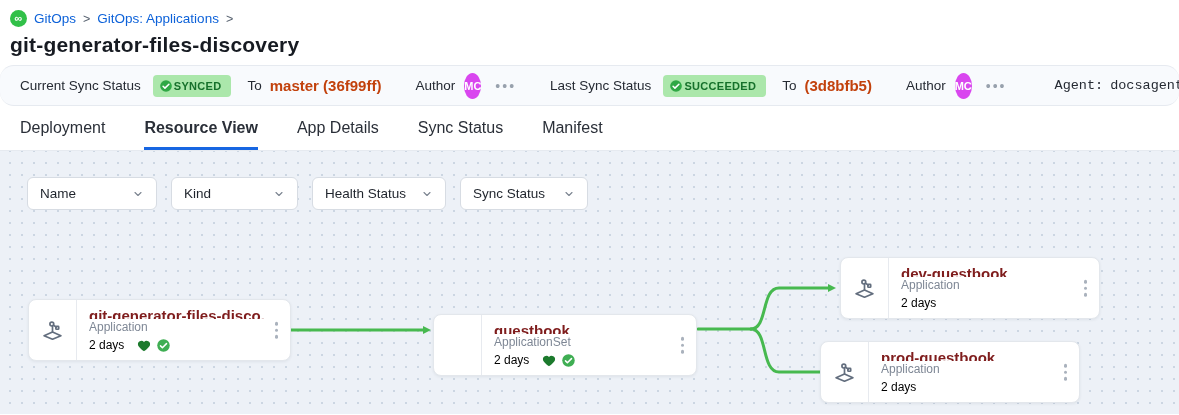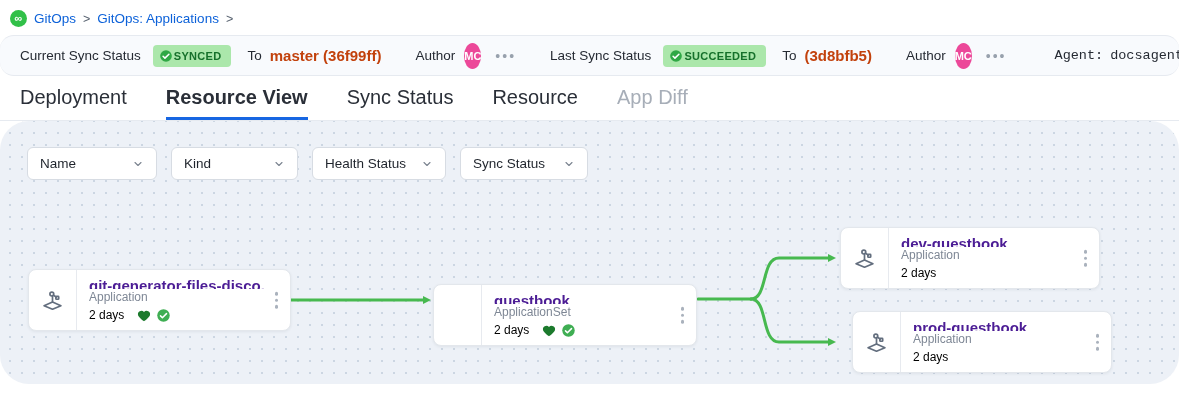--- a/index.html
+++ b/index.html
@@ -18,72 +18,73 @@
   
   .statusbar { display:flex; align-items:center; height:41px; padding:0 14px 0 20px;
                background:#f8fafd; border-top:1px solid #e6eaf0; border-bottom:1px solid #e6eaf0;
                font-size:13.5px; color:#252a33; white-space:nowrap;border-radius:14px; }
   .sb-label { margin-right:12px; }
   .badge { display:inline-flex; align-items:center; gap:1px; background:#abe7ab; color:#15702a;
            font-size:11px; font-weight:700; letter-spacing:.3px; padding:4px 10px 4px 6px; border-radius:4px; margin-right:16px; }
   .sb-to { margin-right:8px; }
   .revision { color:#c2410c; font-weight:700; font-size:15px; margin-right:34px; cursor:pointer; }
   .sb-author { margin-right:9px;text-align:right; }
-  .avatar { width:26px; height:26px; border-radius:50%; background:#ec4899; color:#fff;
+  .avatar { width:26px; height:26px; border-radius:50%; background:#d946ef; color:#fff;
             display:inline-flex; align-items:center; justify-content:center; font-size:11px; font-weight:700; margin-right:14px; }
   .more-btn { color:#98a1ad; font-size:14px; letter-spacing:2px; cursor:pointer; margin-right:16px; border:none; background:none; }
   .sb-divider { width:1px; height:20px; background:#d9dee5; margin-right:18px; }
   .agent { display:flex; gap:7px; margin-left:14px;font-family:Liberation Mono, monospace; }
 
   
   .tabs { display:flex; align-items:stretch; height:45px; padding:0 20px; background:#fff;
-          border-bottom:1px solid #e6eaf0; font-size:20px; color:#2a2f38; }
+          border-bottom:1px solid #e6eaf0; font-size:16px; color:#2a2f38; }
   .tab { display:flex; align-items:center; margin-right:39px; cursor:pointer;
          border-bottom:3px solid transparent; padding-top:2px; }
   .tab--active { font-weight:700; border-bottom-color:#1766e2; }
   .tab--disabled { color:#a7aeb8; cursor:default; }
 
   
   .graph { position:relative; height:263px; background-color:#edf1f7;
            background-image:radial-gradient(#ccd6e2 1px, rgba(0,0,0,0) 1.2px);
-           background-size:12px 12px; background-position:4px 6px;border-radius:29px; }
+           background-size:12px 12px; background-position:4px 6px; }
   .filters { position:absolute; top:26px; left:27px; display:flex; gap:14px; }
   .filter { height:33px; background:#fff; border:1px solid #d7dce3; border-radius:6px;
             display:flex; align-items:center; justify-content:space-between; padding:0 12px;
             font-size:13.5px; color:#1f242c; cursor:pointer; }
   .chev { display:flex; color:#7a838f; }
 
   .edges { position:absolute; inset:0; pointer-events:none; }
 
   .node { position:absolute; display:flex; background:#fff; border:1px solid #e3e7ec; border-radius:8px;
           box-shadow:0 1px 3px rgba(30,40,60,.07); height:62px; cursor:pointer; }
   .node-icon-col { width:48px; display:flex; align-items:center; justify-content:center;
                    border-right:1px solid #e7eaef; flex:0 0 48px; }
   .node-body { flex:1; min-width:0; padding:7px 26px 6px 12px; display:flex; flex-direction:column; justify-content:center; }
-  .node-title { font-size:15px; font-weight:700; color:#4c1d95; white-space:nowrap; overflow:hidden; line-height:1.25; }
+  .node-title { font-size:15px; font-weight:700; color:#7f1d1d; white-space:nowrap; overflow:hidden; line-height:1.25; }
   .node-kind { font-size:12px; color:#7e8795; line-height:1.4; }
   .node-age-row { display:flex; align-items:center; gap:6px; font-size:12px; color:#000000; line-height:1.4; margin-top:1px; }
   .node-age-row .hicons { display:flex; align-items:center; gap:4px; margin-left:6px; }
   .kebab { position:absolute; right:9px; top:50%; transform:translateY(-50%);
            display:flex; flex-direction:column; gap:3px; padding:3px; cursor:pointer; background:none; border:none; }
   .kebab i { width:3.5px; height:3.5px; border-radius:50%; background:#aab2bd; display:block; }
 </style>
 </head>
 <body>
 
 <div class="app">
 
   <div class="header">
     <div class="breadcrumb">
       <span class="logo">∞</span>
       <a class="crumb">GitOps</a>
       <span class="crumb-sep">&gt;</span>
       <a class="crumb">GitOps: Applications</a>
       <span class="crumb-sep">&gt;</span>
     </div>
+    <div class="page-title">git-generator-files-discovery</div>
   </div>
 
   <div class="statusbar">
     <span class="sb-label">Current Sync Status</span>
     <span class="badge">
       <svg width="14" height="14" viewBox="0 0 24 24">
           <circle cx="12" cy="12" r="10" fill="#2fa845"></circle>
           <path d="M7 12.5l3.2 3.2L17 9" stroke="#fff" stroke-width="2.6" fill="none" stroke-linecap="round" stroke-linejoin="round"></path>
         </svg>
       <span>SYNCED</span>
@@ -112,23 +113,23 @@
 
     <span class="agent">
       <span>Agent:</span>
       <span>docsagent</span>
     </span>
   </div>
 
   <div class="tabs">
     <div class="tab">Deployment</div>
     <div class="tab tab--active">Resource View</div>
+    <div class="tab">App Details</div>
     <div class="tab">Sync Status</div>
-    <div class="tab">Resource</div>
-    <div class="tab tab--disabled">App Diff</div>
+    <div class="tab">Manifest</div>
   </div>
 
   <div class="graph">
 
     <svg class="edges" width="1179" height="263" viewBox="0 0 1179 263">
       <defs>
         <marker id="arrow" markerWidth="9" markerHeight="9" refX="1" refY="4" orient="auto" markerUnits="userSpaceOnUse">
           <path d="M0,0 L8,4 L0,8 z" fill="#47b94f"></path>
         </marker>
       </defs>
@@ -250,21 +251,21 @@
           <span>2 days</span>
         </div>
       </div>
       <button class="kebab">
           <i></i>
           <i></i>
           <i></i>
         </button>
     </div>
 
-    <div class="node" style="left:852px; top:190px; width:260px">
+    <div class="node" style="left:820px; top:190px; width:260px">
       <div class="node-icon-col">
         <svg width="27" height="27" viewBox="0 0 24 24" fill="none" stroke="#636e7e" stroke-width="1.5" stroke-linecap="round" stroke-linejoin="round">
           <path d="M4.5 16.6 L12 13.4 L19.5 16.6 L12 19.8 Z"></path>
           <path d="M12 13.4 V8"></path>
           <circle cx="11.4" cy="6.3" r="1.7"></circle>
           <path d="M12.9 7.3 L15.4 9"></path>
           <rect x="15" y="8.4" width="2.5" height="2.5" rx="0.5"></rect>
         </svg>
       </div>
       <div class="node-body">

